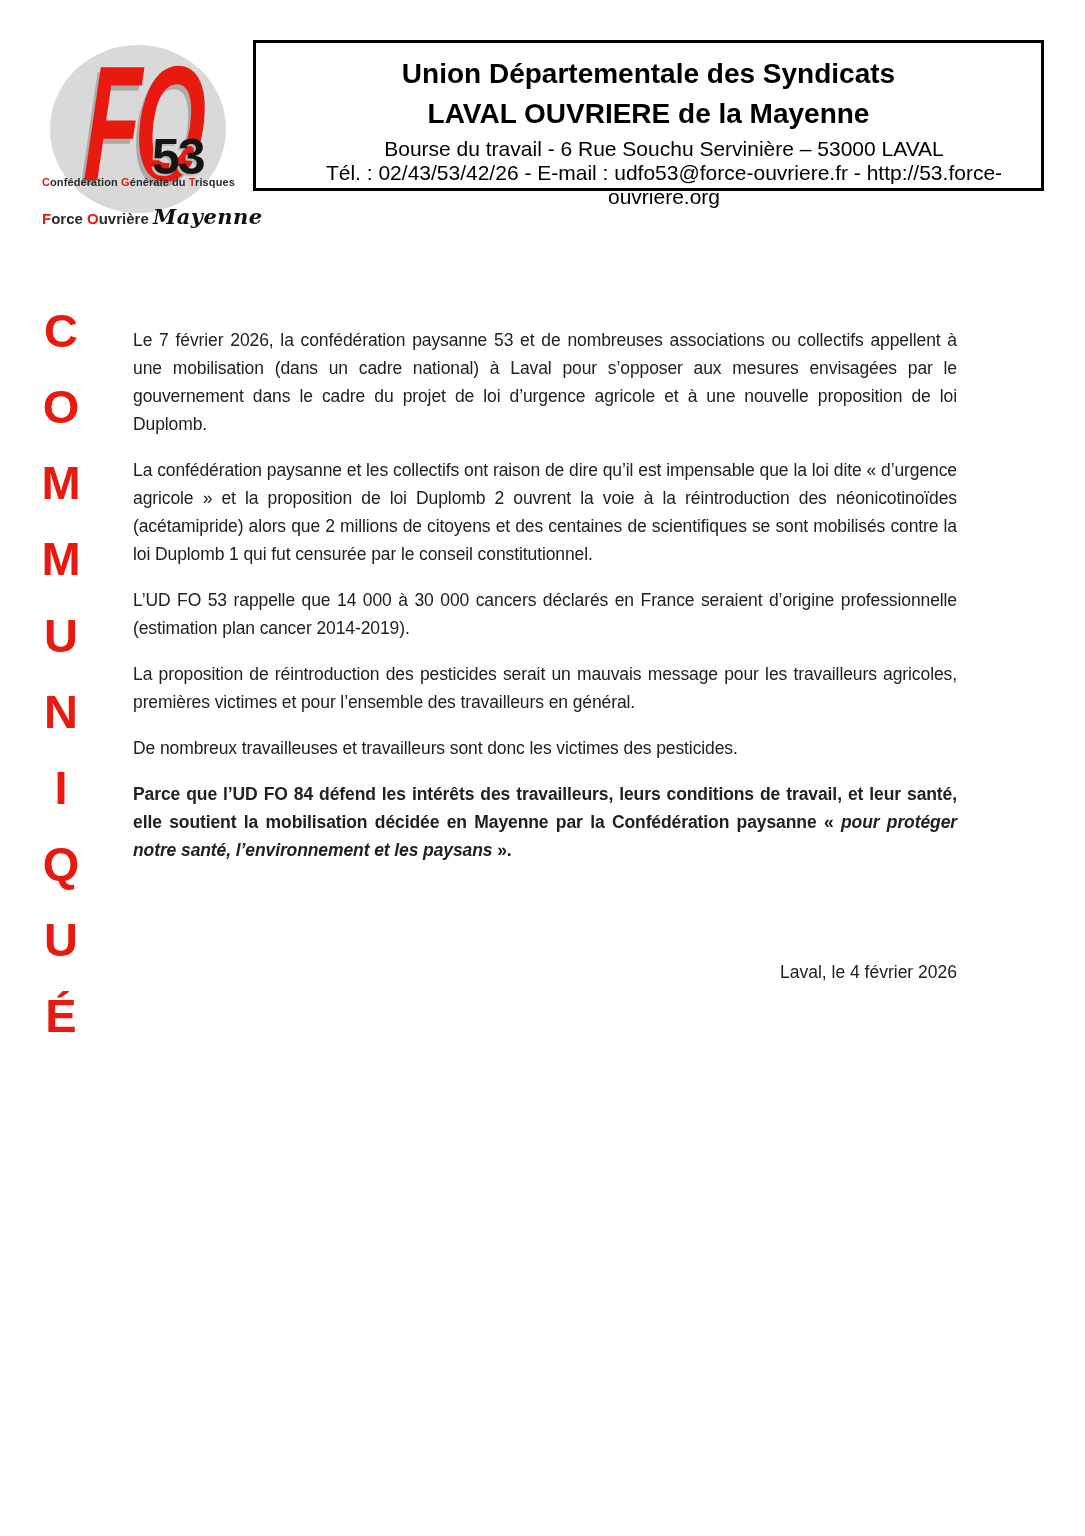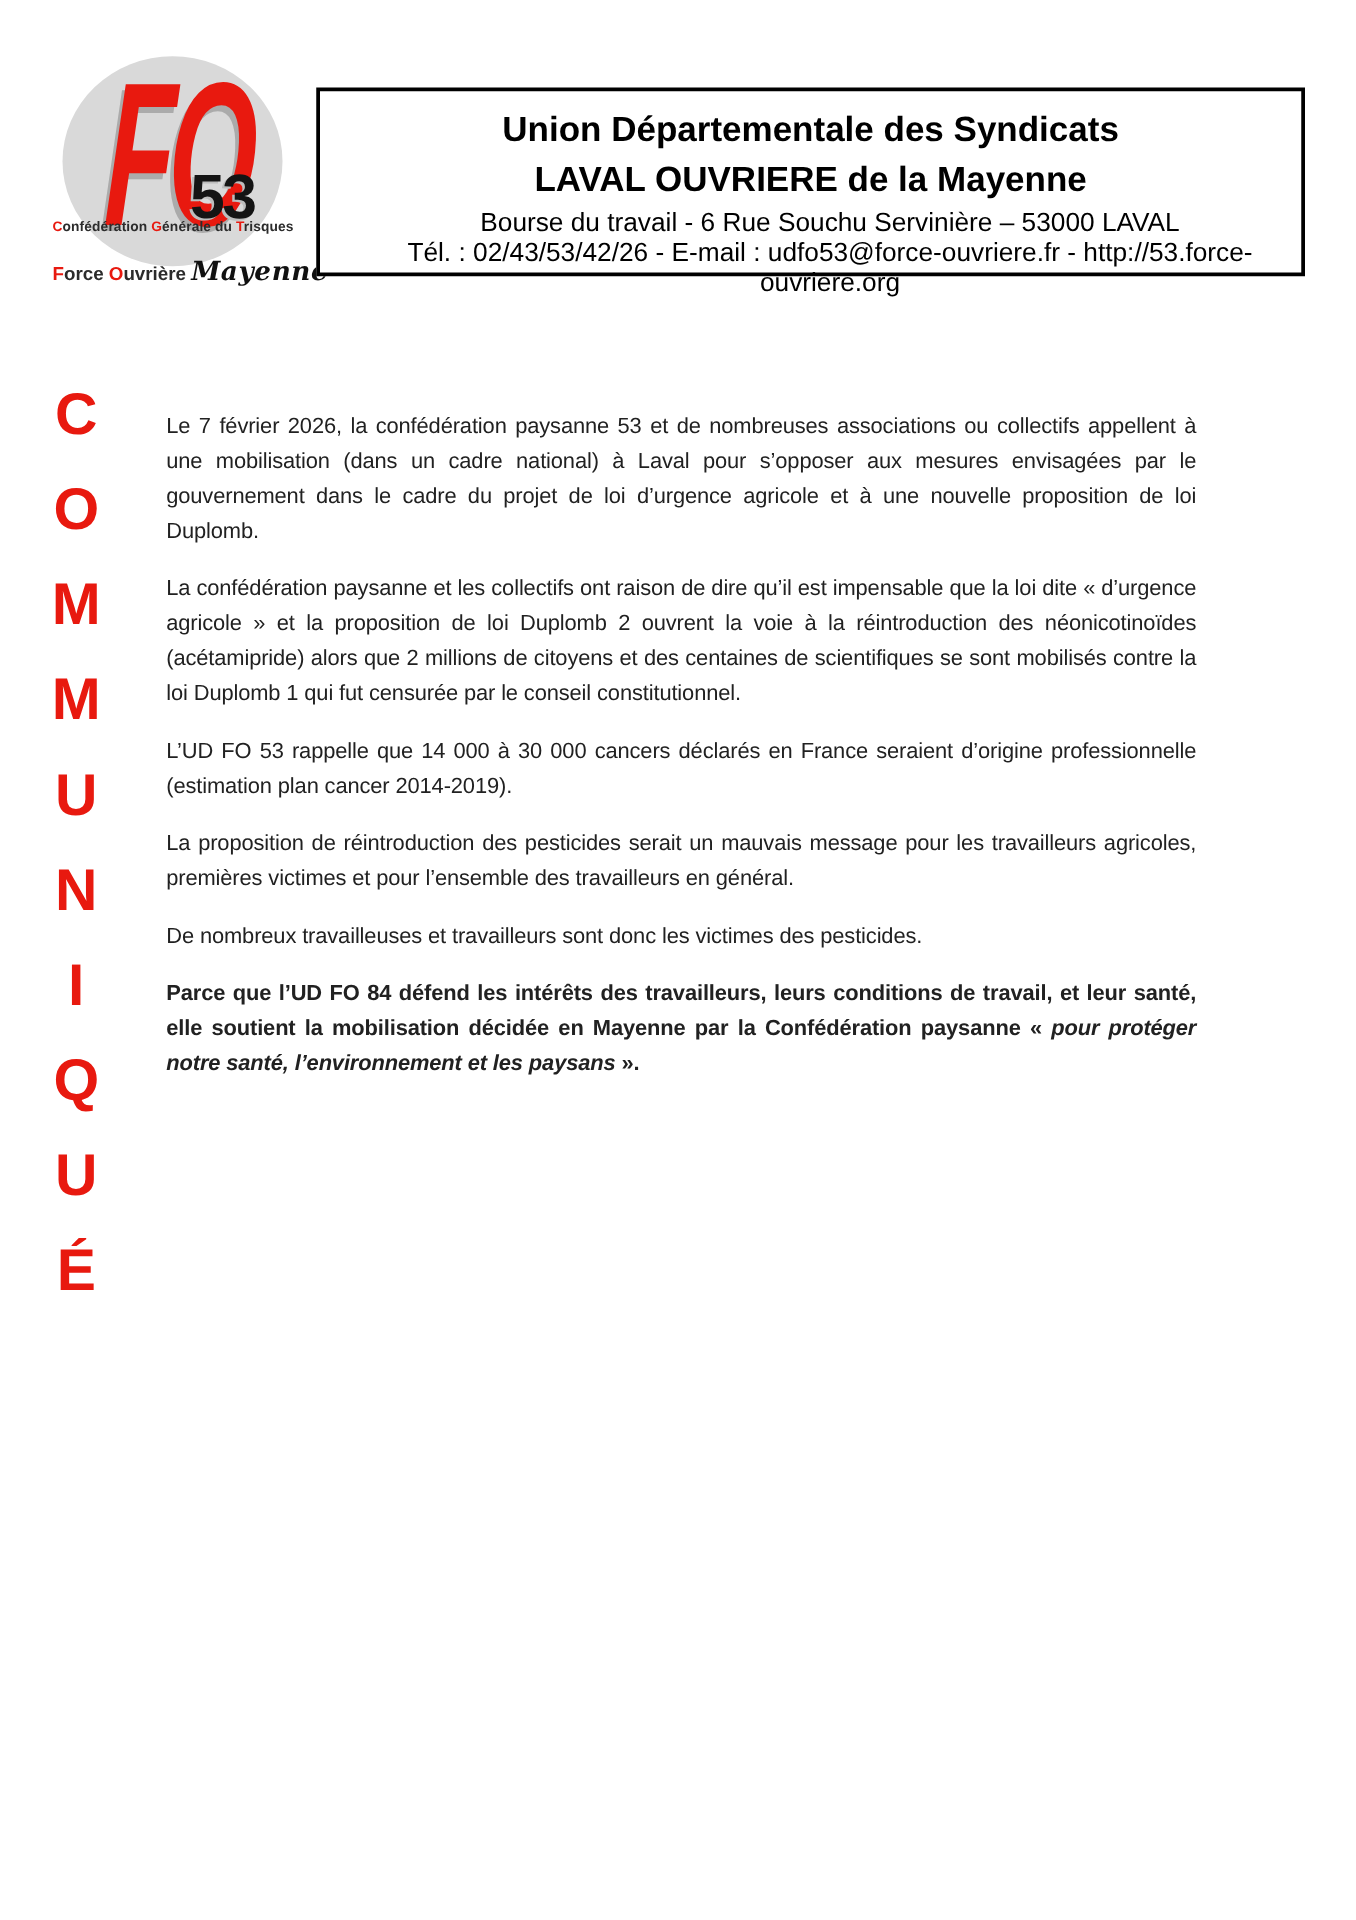--- a/index.html
+++ b/index.html
@@ -90,21 +90,20 @@
 
   
   .letterhead {
     position: absolute;
     left: 253px; top: 40px;
     width: 791px; height: 151px;
     border: 3px solid #000;
     background: #fff;
     text-align: center;
     padding-top: 11px;
-    margin-top: 30px;
   }
   .letterhead .title {
     font-size: 28px;
     font-weight: 700;
     line-height: 40px;
     color: #000;
   }
   .letterhead .sub {
     font-size: 21px;
     line-height: 24px;
@@ -185,15 +184,16 @@
     <span class="vletter">É</span>
   </div>
 
   <main class="body-col">
     <p>Le 7 février 2026, la confédération paysanne 53 et de nombreuses associations ou collectifs appellent à une mobilisation (dans un cadre national) à Laval pour s’opposer aux mesures envisagées par le gouvernement dans le cadre du projet de loi d’urgence agricole et à une nouvelle proposition de loi Duplomb.</p>
     <p>La confédération paysanne et les collectifs ont raison de dire qu’il est impensable que la loi dite « d’urgence agricole » et la proposition de loi Duplomb 2 ouvrent la voie à la réintroduction des néonicotinoïdes (acétamipride) alors que 2 millions de citoyens et des centaines de scientifiques se sont mobilisés contre la loi Duplomb 1 qui fut censurée par le conseil constitutionnel.</p>
     <p>L’UD FO 53 rappelle que 14 000 à 30 000 cancers déclarés en France seraient d’origine professionnelle (estimation plan cancer 2014-2019).</p>
     <p>La proposition de réintroduction des pesticides serait un mauvais message pour les travailleurs agricoles, premières victimes et pour l’ensemble des travailleurs en général.</p>
     <p>De nombreux travailleuses et travailleurs sont donc les victimes des pesticides.</p>
     <p class="strong"><span>Parce que l’UD FO 84 défend les intérêts des travailleurs, leurs conditions de travail, et leur santé, elle soutient la mobilisation décidée en Mayenne par la Confédération paysanne « </span><em>pour protéger notre santé, l’environnement et les paysans</em><span> ».</span></p>
+    <div class="dateline">Laval, le 4 février 2026</div>
   </main>
 
 </div>
 
 </body></html>

